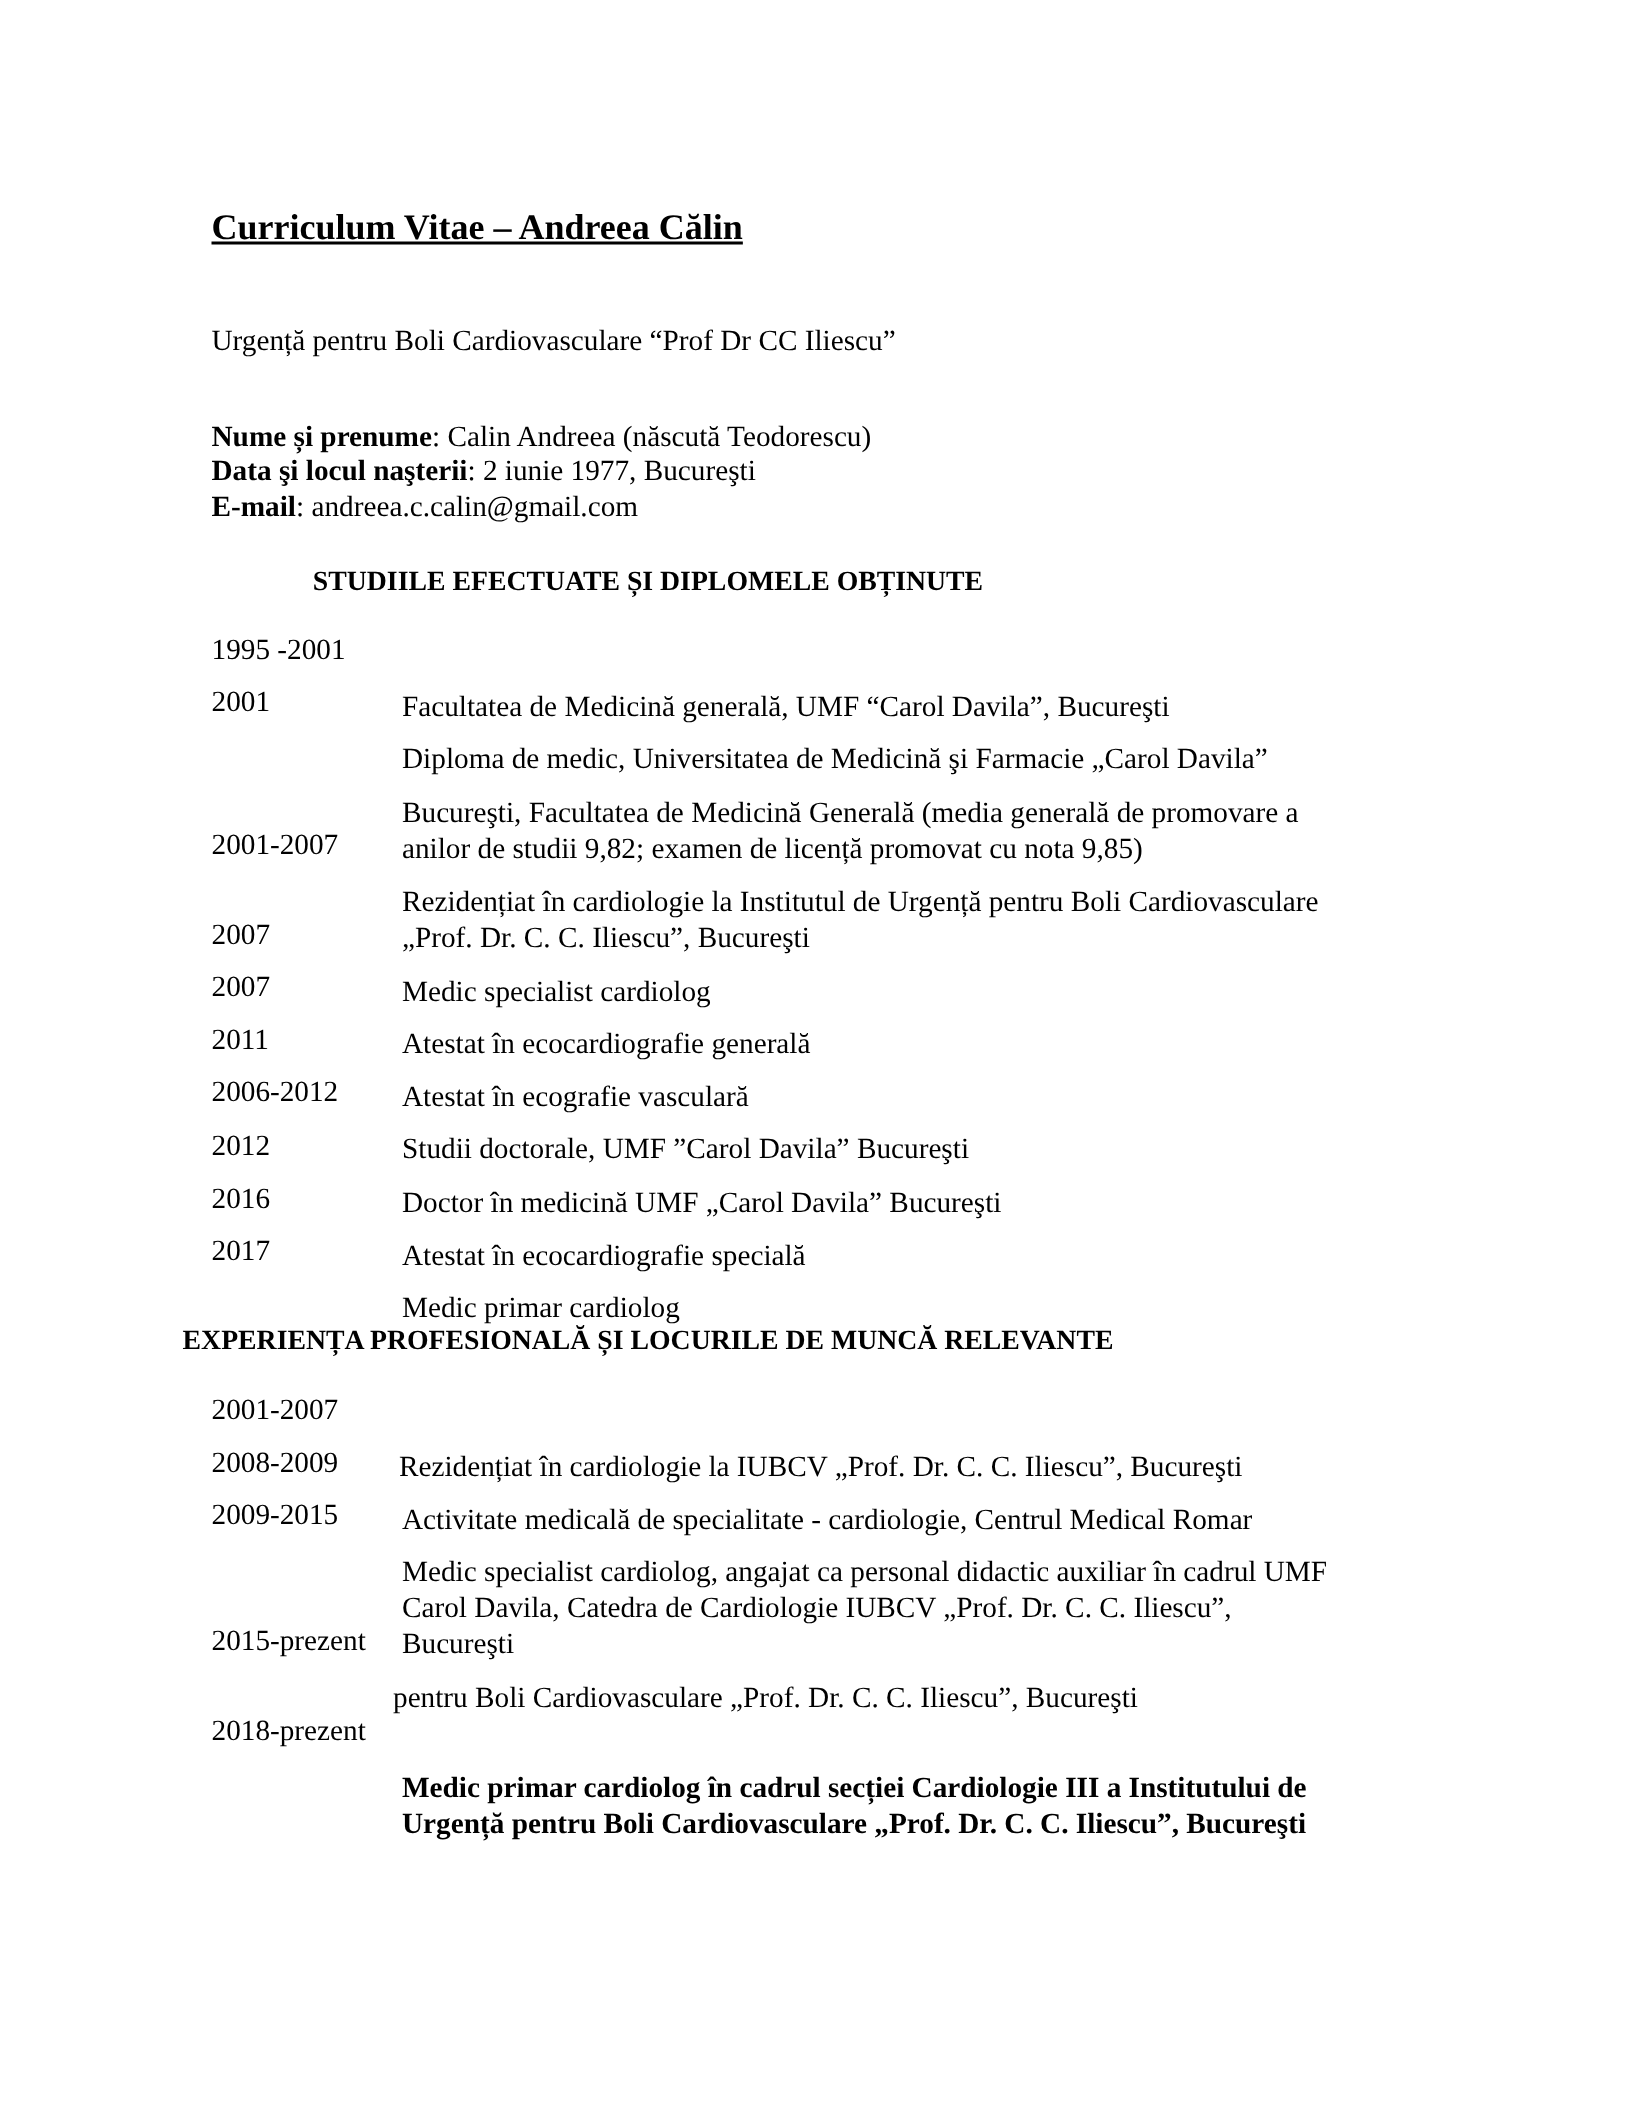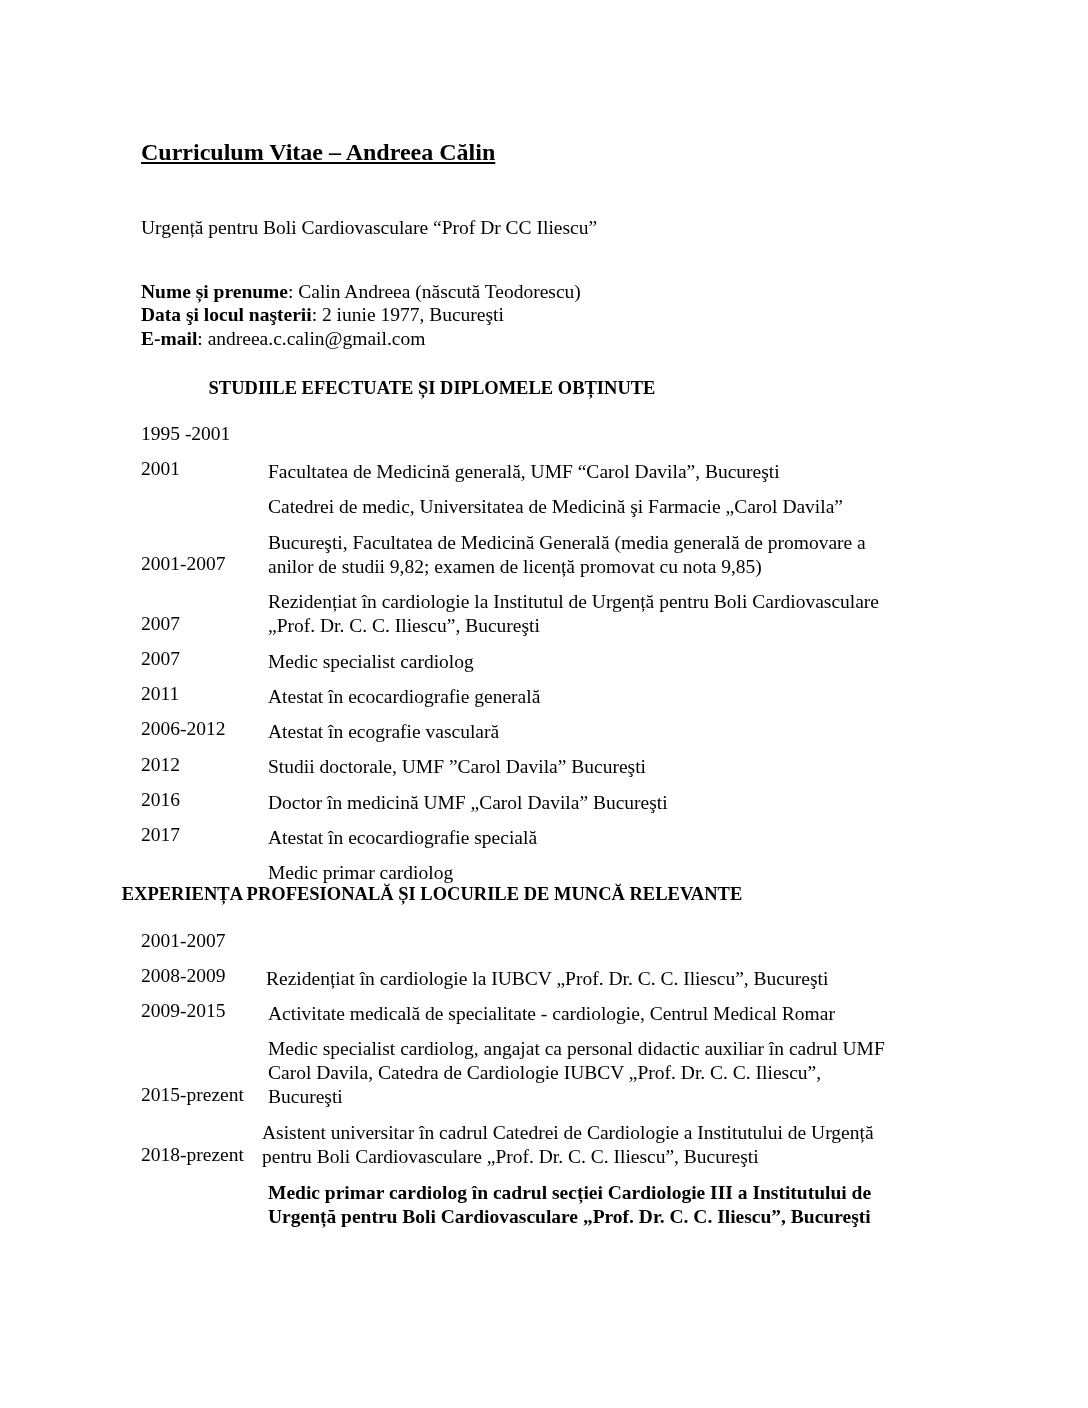--- a/index.html
+++ b/index.html
@@ -35,21 +35,21 @@
   <div id="edu-list">
       <div class="row" style="top: 422px;">
         <div class="date">1995 -2001</div>
         <div class="desc nowrap">
           <div>Facultatea de Medicină generală, UMF “Carol Davila”, Bucureşti</div>
         </div>
       </div>
       <div class="row" style="top: 457px;">
         <div class="date">2001</div>
         <div class="desc nowrap">
-          <div>Catedrei de medic, Universitatea de Medicină şi Farmacie „Carol Davila”</div>
+          <div>Diploma de medic, Universitatea de Medicină şi Farmacie „Carol Davila”</div>
         </div>
       </div>
       <div class="row" style="top: 493px;">
         <div class="date"></div>
         <div class="desc nowrap">
           <div>Bucureşti, Facultatea de Medicină Generală (media generală de promovare a</div>
           <div>anilor de studii 9,82; examen de licență promovat cu nota 9,85)</div>
         </div>
       </div>
       <div class="row" style="top: 552px;">
@@ -122,21 +122,20 @@
         <div class="date">2009-2015</div>
         <div class="desc nowrap" style="left: 127px;">
           <div>Medic specialist cardiolog, angajat ca personal didactic auxiliar în cadrul UMF</div>
           <div>Carol Davila, Catedra de Cardiologie IUBCV „Prof. Dr. C. C. Iliescu”,</div>
           <div>Bucureşti</div>
         </div>
       </div>
       <div class="row" style="top: 1083px;">
         <div class="date">2015-prezent</div>
         <div class="desc nowrap" style="left: 121px;">
-          <div>Asistent universitar în cadrul Catedrei de Cardiologie a Institutului de Urgență</div>
           <div>pentru Boli Cardiovasculare „Prof. Dr. C. C. Iliescu”, Bucureşti</div>
         </div>
       </div>
       <div class="row" style="top: 1143px;">
         <div class="date">2018-prezent</div>
         <div class="desc nowrap" style="left: 127px; font-weight: bold;">
           <div>Medic primar cardiolog în cadrul secției Cardiologie III a Institutului de</div>
           <div>Urgență pentru Boli Cardiovasculare „Prof. Dr. C. C. Iliescu”, Bucureşti</div>
         </div>
       </div>

